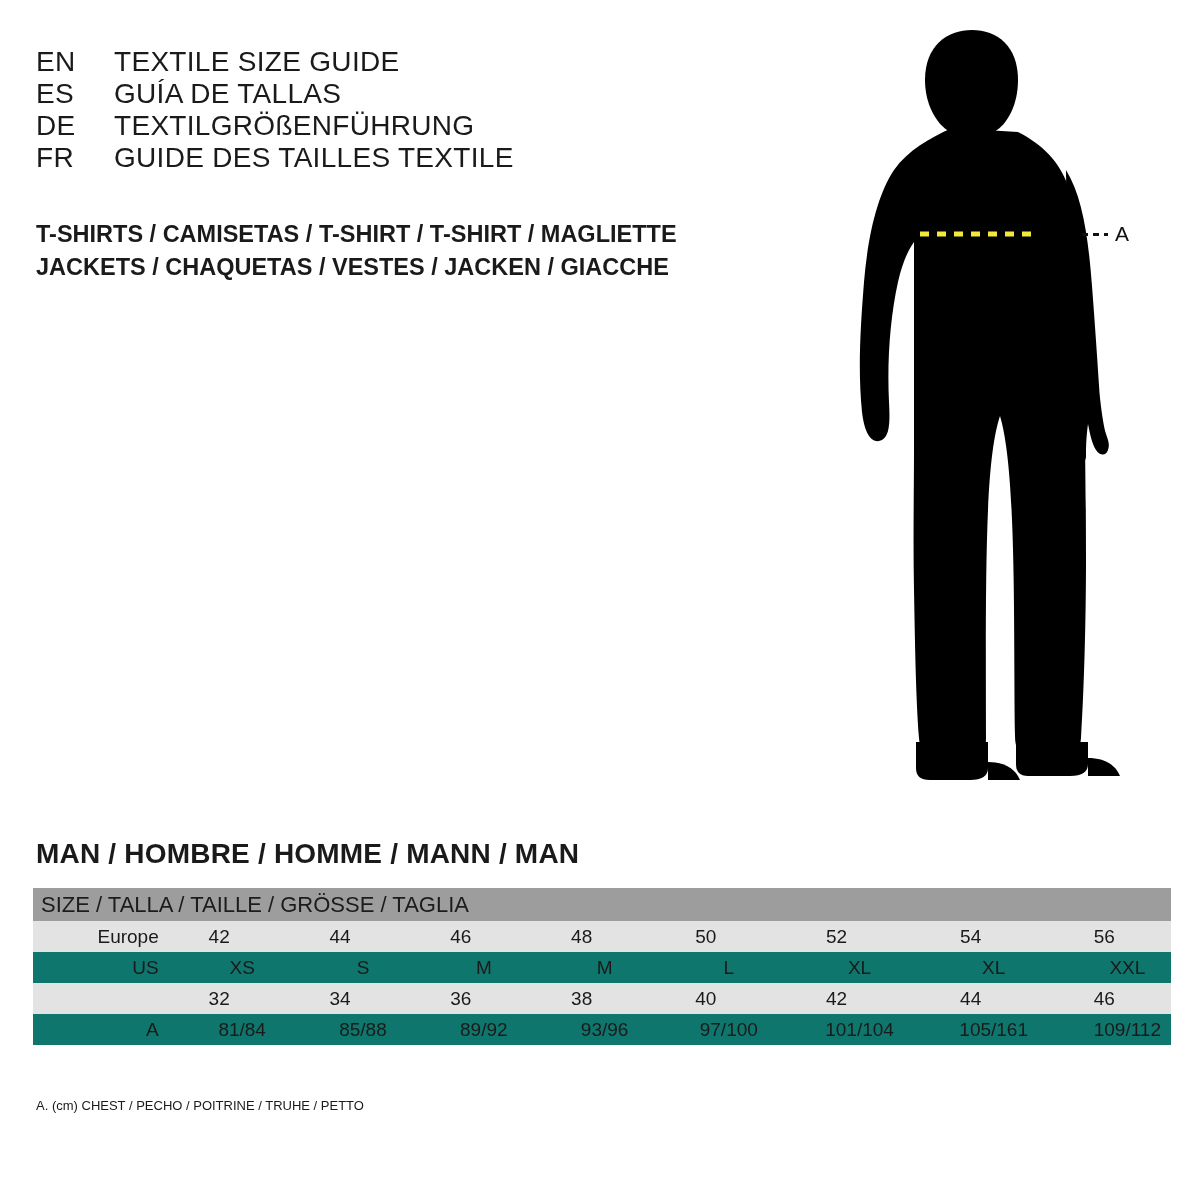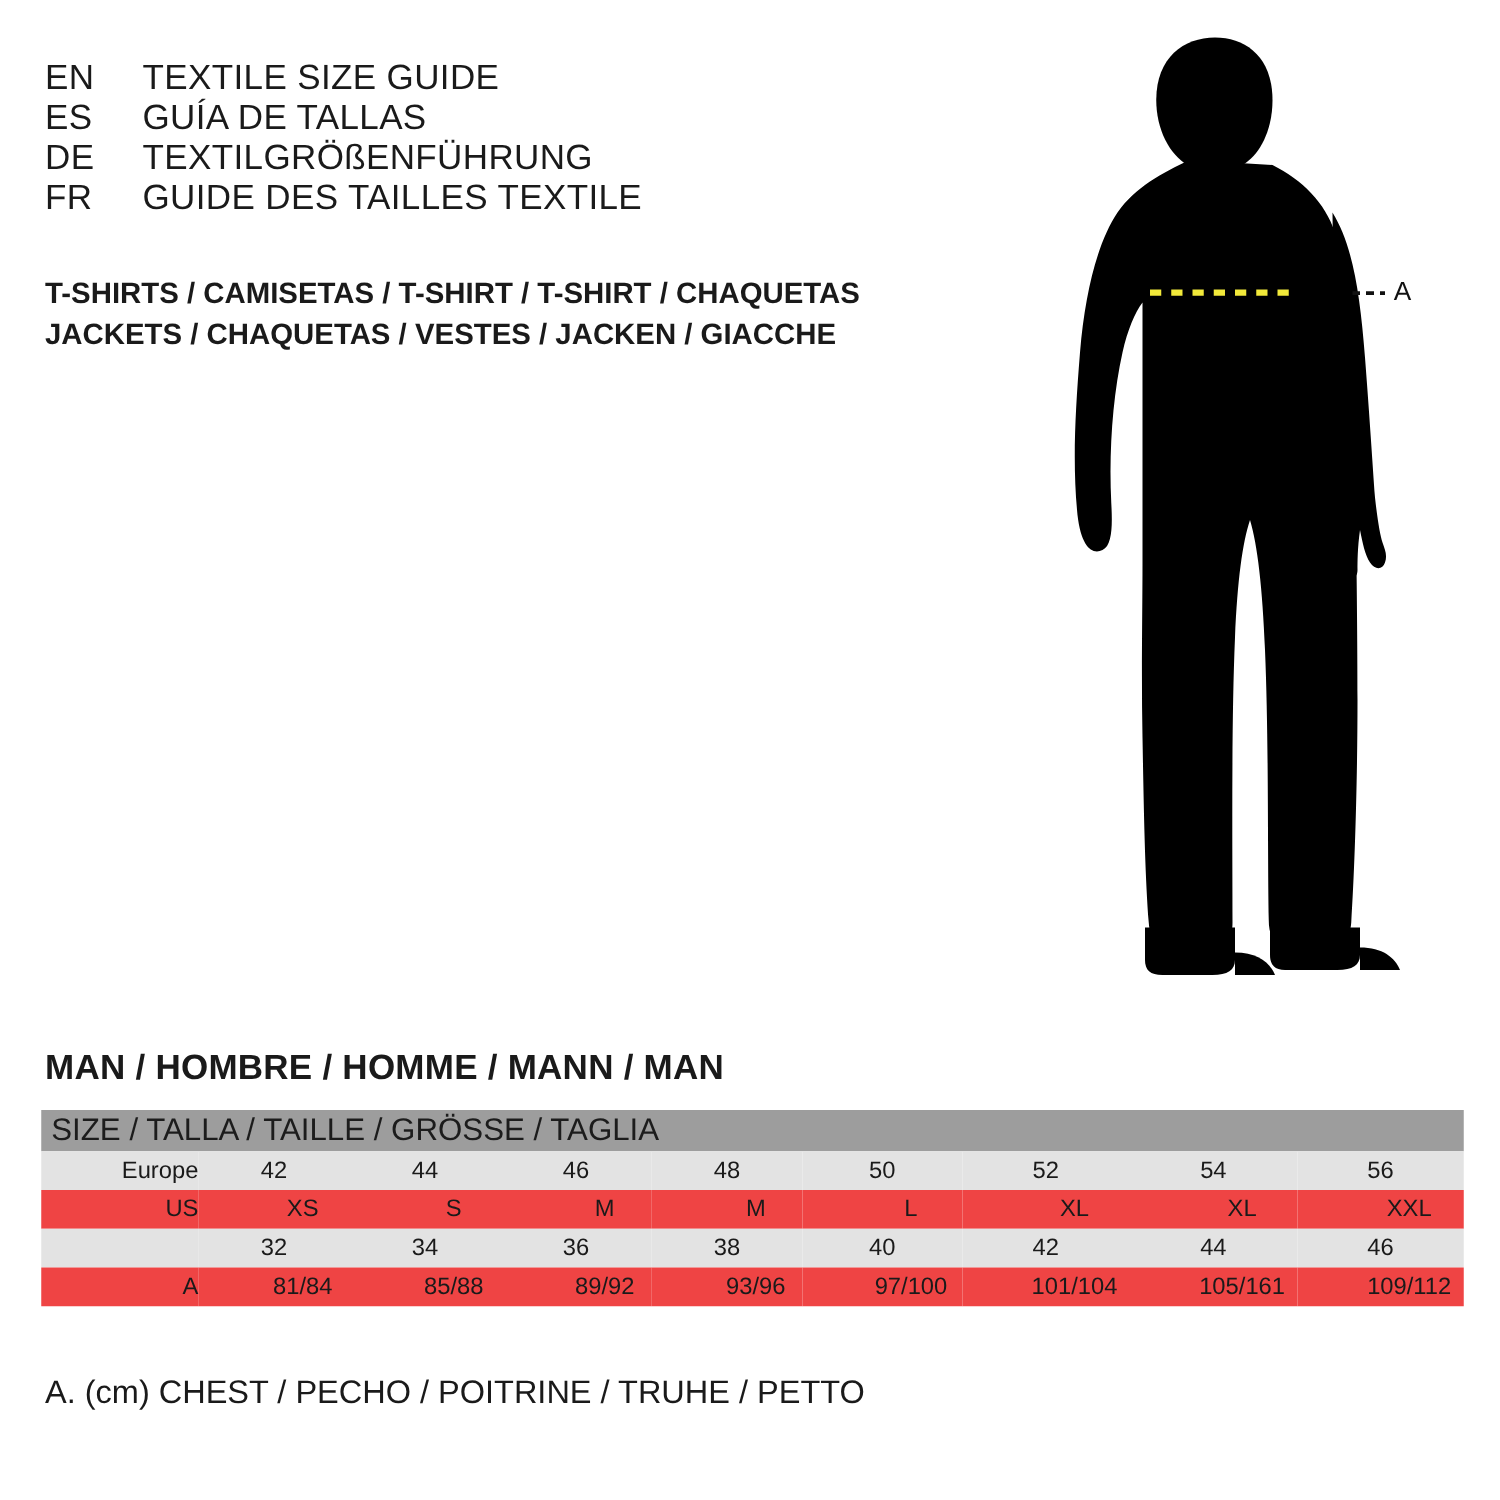--- a/index.html
+++ b/index.html
@@ -100,49 +100,49 @@
     font-size: 19px;
   }
   table.size-table td {
     padding: 0;
     height: 31px;
     vertical-align: middle;
   }
   tr.header-row td {
     background: #9d9d9d;
     color: #1c1c1c;
-    font-size: 25px;
+    font-size: 22px;
     height: 33px;
   }
   tr.header-row td.first {
     padding-left: 8px;
     font-weight: 400;
   }
   tr.band td {
     background: #e3e3e3;
   }
   tr.band-light td {
-    background: #ef4444;
+    background: #0f766e;
     padding-left: 46px;
   }
   td.label-cell {
     padding-left: 8px;
     width: 170px;
     text-align: right;
   }
   td.val {
     text-align: center;
     width: 121px;
   }
 
   .footnote {
     position: absolute;
     left: 36px;
     top: 1098px;
-    font-size: 26px;
+    font-size: 13px;
     color: #1a1a1a;
   }
 </style>
 </head>
 <body>
 
 <div class="lang-block">
   <div class="lang-row">
     <span class="lang-code">EN</span>
     <span class="lang-text">TEXTILE SIZE GUIDE</span>
@@ -155,21 +155,21 @@
     <span class="lang-code">DE</span>
     <span class="lang-text">TEXTILGRÖßENFÜHRUNG</span>
   </div>
   <div class="lang-row">
     <span class="lang-code">FR</span>
     <span class="lang-text">GUIDE DES TAILLES TEXTILE</span>
   </div>
 </div>
 
 <div class="category-block">
-  <div class="category-row">T-SHIRTS / CAMISETAS / T-SHIRT / T-SHIRT / CHAQUETAS</div>
+  <div class="category-row">T-SHIRTS / CAMISETAS / T-SHIRT / T-SHIRT / MAGLIETTE</div>
   <div class="category-row">JACKETS / CHAQUETAS / VESTES / JACKEN / GIACCHE</div>
 </div>
 
 <div class="figure-wrap">
   <svg class="figure-svg" width="360" height="770" viewBox="0 0 360 770" xmlns="http://www.w3.org/2000/svg">
 
     <path fill="#000000" d="M105 60 C105 26 127 10 152 10 C177 10 198 26 198 60 C198 84 188 104 174 112 L130 112 C116 104 105 84 105 60 Z"></path>
 
     <path fill="#000000" d="
       M132 108

